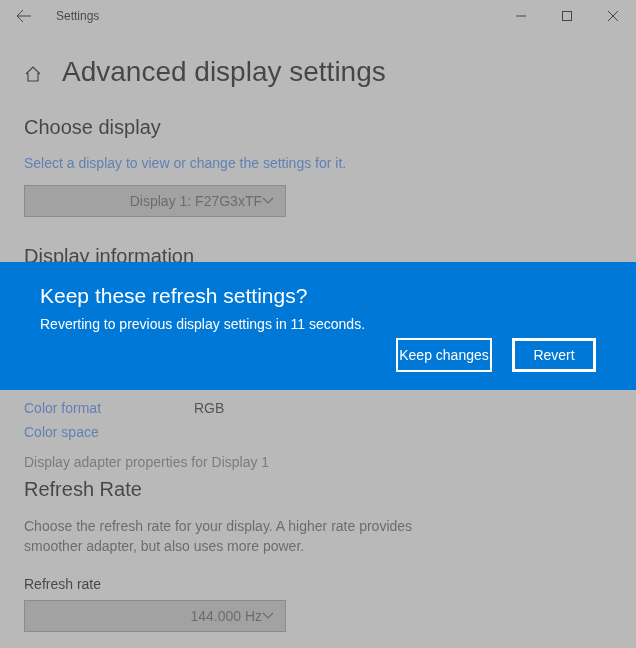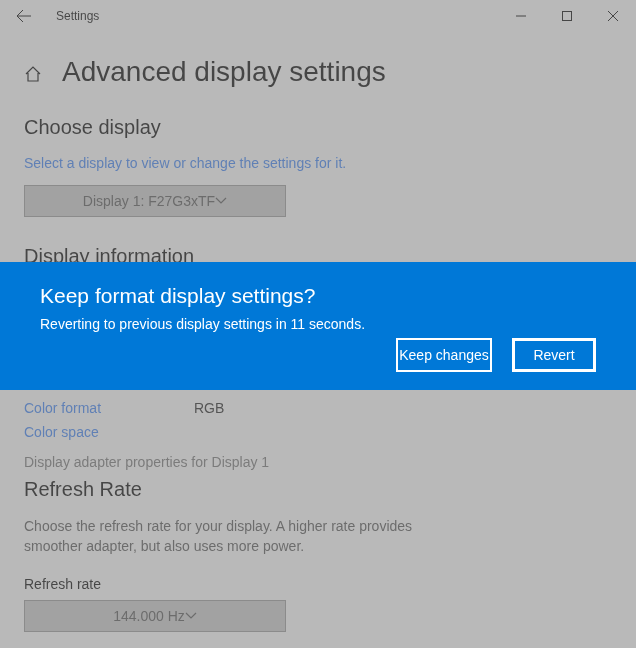--- a/index.html
+++ b/index.html
@@ -15,21 +15,21 @@
     
     .content { padding: 16px 24px; }
     
     .page-header { display: flex; align-items: center; margin-bottom: 28px; margin-top: 8px; text-align: right; }
     .home-icon { margin-right: 20px; margin-top: 4px; }
     .page-title { font-size: 28px; font-weight: 400; color: #000; }
     
     .section-heading { font-size: 20px; font-weight: 400; margin-bottom: 16px; color: #000; }
     .section-subheading { font-size: 14px; color: #3b82f6; margin-bottom: 14px; }
     
-    .dropdown { background: #ccc; border: 1px solid #999; width: 262px; height: 32px; display: flex; align-items: center; justify-content: center; padding: 0 11px; font-size: 14px; color: #555; margin-bottom: 28px; }
+    .dropdown { background: #ccc; border: 1px solid #999; width: 262px; height: 32px; display: flex; align-items: center; justify-content: flex-end; padding: 0 11px; font-size: 14px; color: #555; margin-bottom: 28px; }
     .chevron { font-size: 10px; color: #555; }
     
     .info-row { display: flex; font-size: 14px; padding: 4px 0; }
     .info-label { width: 170px; color: #3b82f6; }
     .info-value { color: #222; }
     
     .link-text { font-size: 14px; color: #777; margin-top: 10px; }
     
     .refresh-section { margin-top: 8px; }
     .refresh-desc { font-size: 14px; color: #555; margin-bottom: 20px; line-height: 1.4; max-width: 440px; }
@@ -127,21 +127,21 @@
         </span>
       </div>
 
     </div>
 
   </div>
 
   <div class="dialog-overlay"></div>
 
   <div class="dialog">
-    <h3 class="dialog-title">Keep format display settings?</h3>
+    <h3 class="dialog-title">Keep these refresh settings?</h3>
     <p class="dialog-message">Reverting to previous display settings in 11 seconds.</p>
     <div class="dialog-buttons">
       <button class="dialog-btn">Keep changes</button>
       <button class="dialog-btn revert">Revert</button>
     </div>
   </div>
 
 </div>
 
 </body></html>

